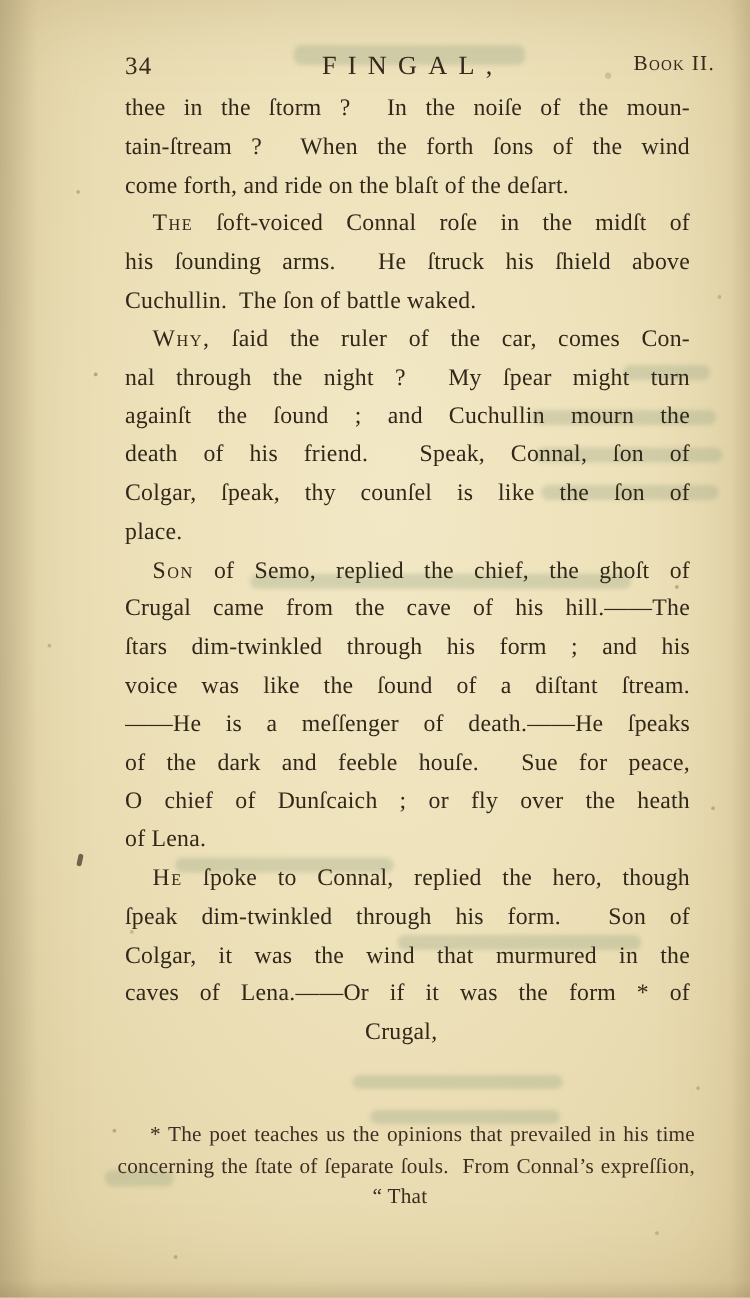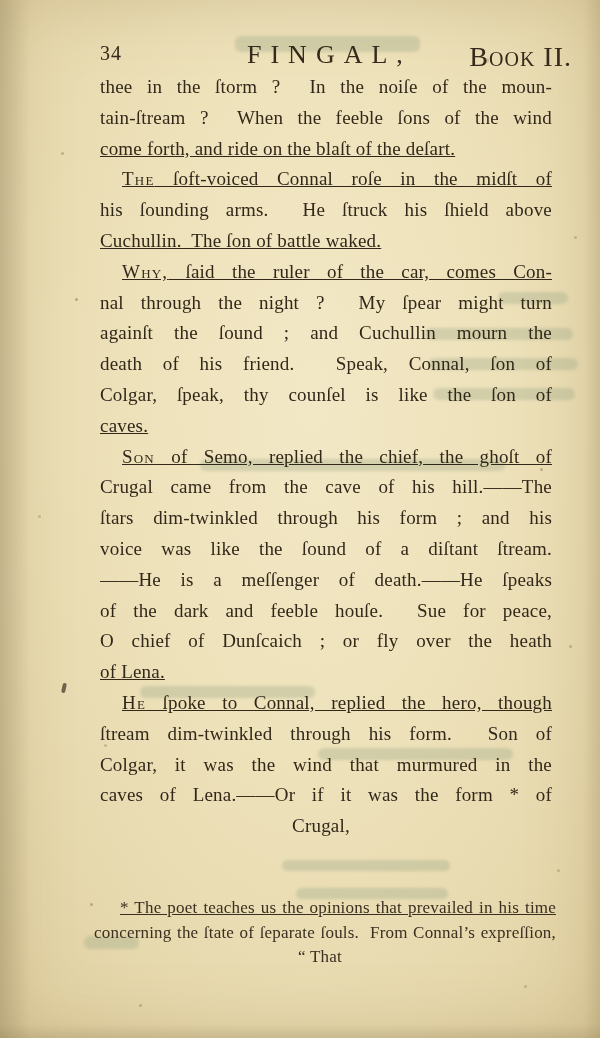--- a/index.html
+++ b/index.html
@@ -32,39 +32,39 @@
     pointer-events:none;
   }
   
   .header{
     position:absolute;left:100px;right:28px;top:40px;height:28px;
     font-size:20px;color:#352a1b;
   }
   .pageno{position:absolute;left:0;top:2px;letter-spacing:1px;}
   .running-title{
     position:absolute;left:50%;transform:translateX(-54%);top:0;
-    font-size:26px;letter-spacing:9px;white-space:nowrap;
+    font-size:21px;letter-spacing:9px;white-space:nowrap;
   }
   .book-label{
     position:absolute;right:0;top:1px;font-variant:small-caps;
-    font-size:28px;letter-spacing:1px;white-space:nowrap;text-align:right;
+    font-size:17px;letter-spacing:1px;white-space:nowrap;text-align:right;
   }
   
   .body-text{
     position:absolute;left:100px;right:48px;top:72px;
     font-size:19px;letter-spacing:.2px;color:#32281a;
   }
   .line{
     line-height:30.8px;height:30.8px;white-space:pre-wrap;
     overflow:hidden;
   }
   .line.just{text-align:justify;text-align-last:justify;}
-  .line.left{text-align:left;text-decoration:underline;}
+  .line.left{text-align:left;}
   .line.right{text-align:center;padding-right:10px;}
-  .para.indent .line:first-child{text-indent:22px;text-decoration:underline;}
+  .para.indent .line:first-child{text-indent:22px;}
   .lead{font-variant:small-caps;letter-spacing:1.2px;}
   
   .footnote{
     position:absolute;left:94px;right:44px;top:896px;
     font-size:17px;letter-spacing:.2px;color:#3a2f20;
   }
   .footnote .line{line-height:24.5px;height:24.5px;}
   .footnote .para.indent .line:first-child{text-indent:26px;}
   
   .smudge{
@@ -122,49 +122,49 @@
 
   <header class="header">
     <span class="pageno">34</span>
     <span class="running-title">FINGAL,</span>
     <span class="book-label">Book II.</span>
   </header>
 
   <main class="body-text" id="body-text">
       <div class="para">
         <div class="line just">thee in the ſtorm ?  In the noiſe of the moun-</div>
-        <div class="line just">tain-ſtream ?  When the feeble ſons of the wind</div>
+        <div class="line just">tain-ſtream ?  When the forth ſons of the wind</div>
         <div class="line left">come forth, and ride on the blaſt of the deſart.</div>
       </div>
       <div class="para indent">
         <div class="line just"><span class="lead">The</span> ſoft-voiced Connal roſe in the midſt of</div>
         <div class="line just">his ſounding arms.  He ſtruck his ſhield above</div>
         <div class="line left">Cuchullin.  The ſon of battle waked.</div>
       </div>
       <div class="para indent">
         <div class="line just"><span class="lead">Why,</span> ſaid the ruler of the car, comes Con-</div>
         <div class="line just">nal through the night ?  My ſpear might turn</div>
         <div class="line just">againſt the ſound ; and Cuchullin mourn the</div>
         <div class="line just">death of his friend.  Speak, Connal, ſon of</div>
         <div class="line just">Colgar, ſpeak, thy counſel is like the ſon of</div>
-        <div class="line left">caves.</div>
+        <div class="line left">place.</div>
       </div>
       <div class="para indent">
         <div class="line just"><span class="lead">Son</span> of Semo, replied the chief, the ghoſt of</div>
         <div class="line just">Crugal came from the cave of his hill.——The</div>
         <div class="line just">ſtars dim-twinkled through his form ; and his</div>
         <div class="line just">voice was like the ſound of a diſtant ſtream.</div>
         <div class="line just">——He is a meſſenger of death.——He ſpeaks</div>
         <div class="line just">of the dark and feeble houſe.  Sue for peace,</div>
         <div class="line just">O chief of Dunſcaich ; or fly over the heath</div>
         <div class="line left">of Lena.</div>
       </div>
       <div class="para indent">
         <div class="line just"><span class="lead">He</span> ſpoke to Connal, replied the hero, though</div>
-        <div class="line just">ſtream dim-twinkled through his form.  Son of</div>
+        <div class="line just">ſpeak dim-twinkled through his form.  Son of</div>
         <div class="line just">Colgar, it was the wind that murmured in the</div>
         <div class="line just">caves of Lena.——Or if it was the form * of</div>
         <div class="line right">Crugal,</div>
       </div>
     </main>
 
   <div class="footnote" id="footnote">
       <div class="para indent">
         <div class="line just">* The poet teaches us the opinions that prevailed in his time</div>
         <div class="line just">concerning the ſtate of ſeparate ſouls.  From Connal’s expreſſion,</div>

